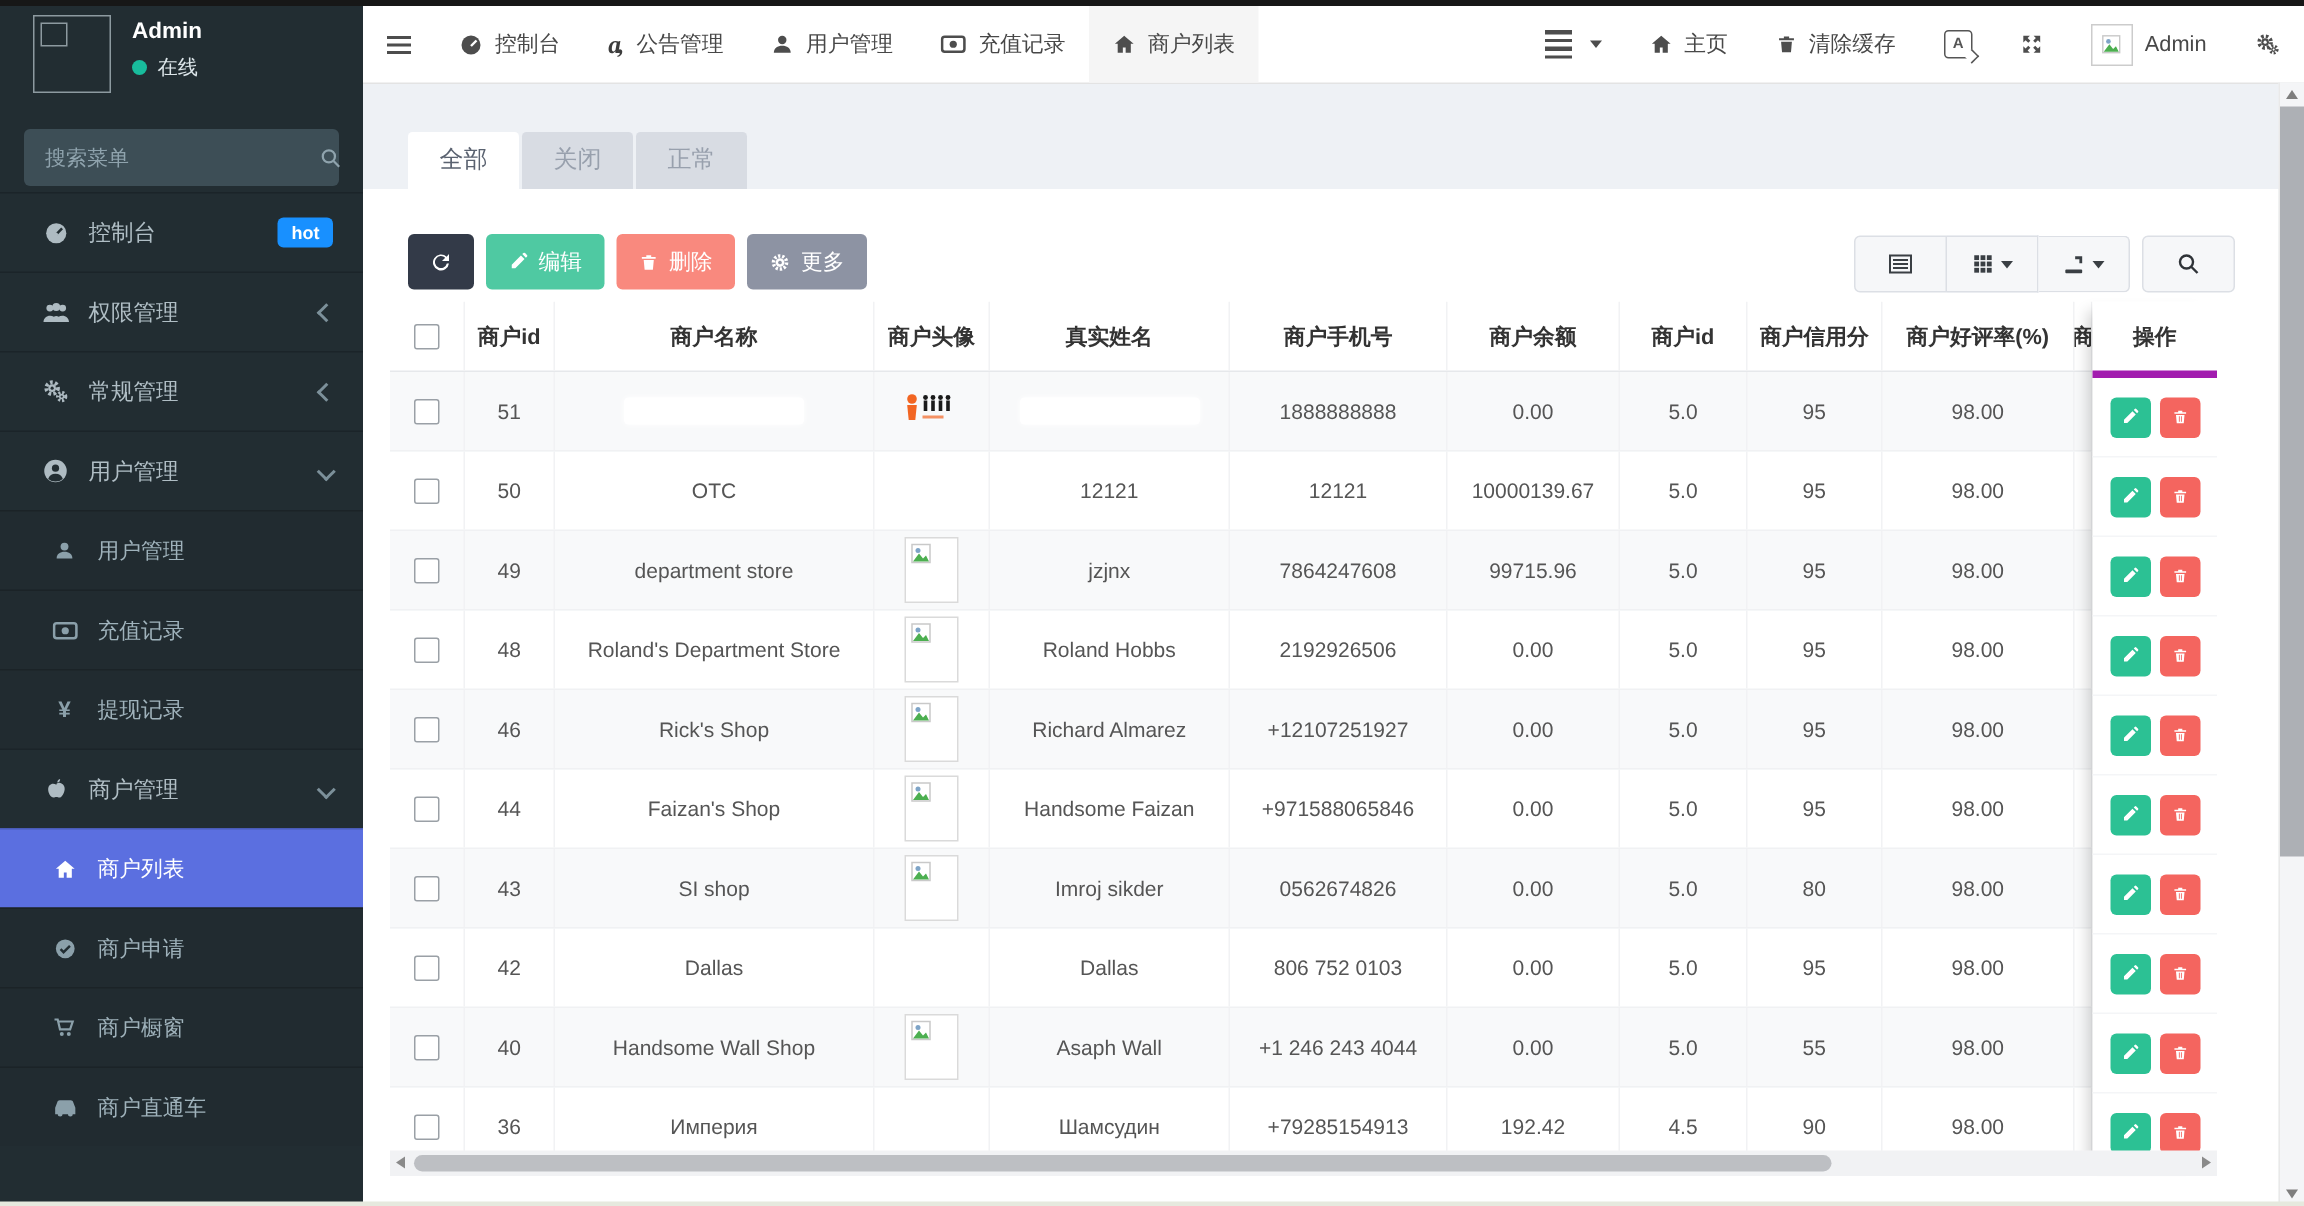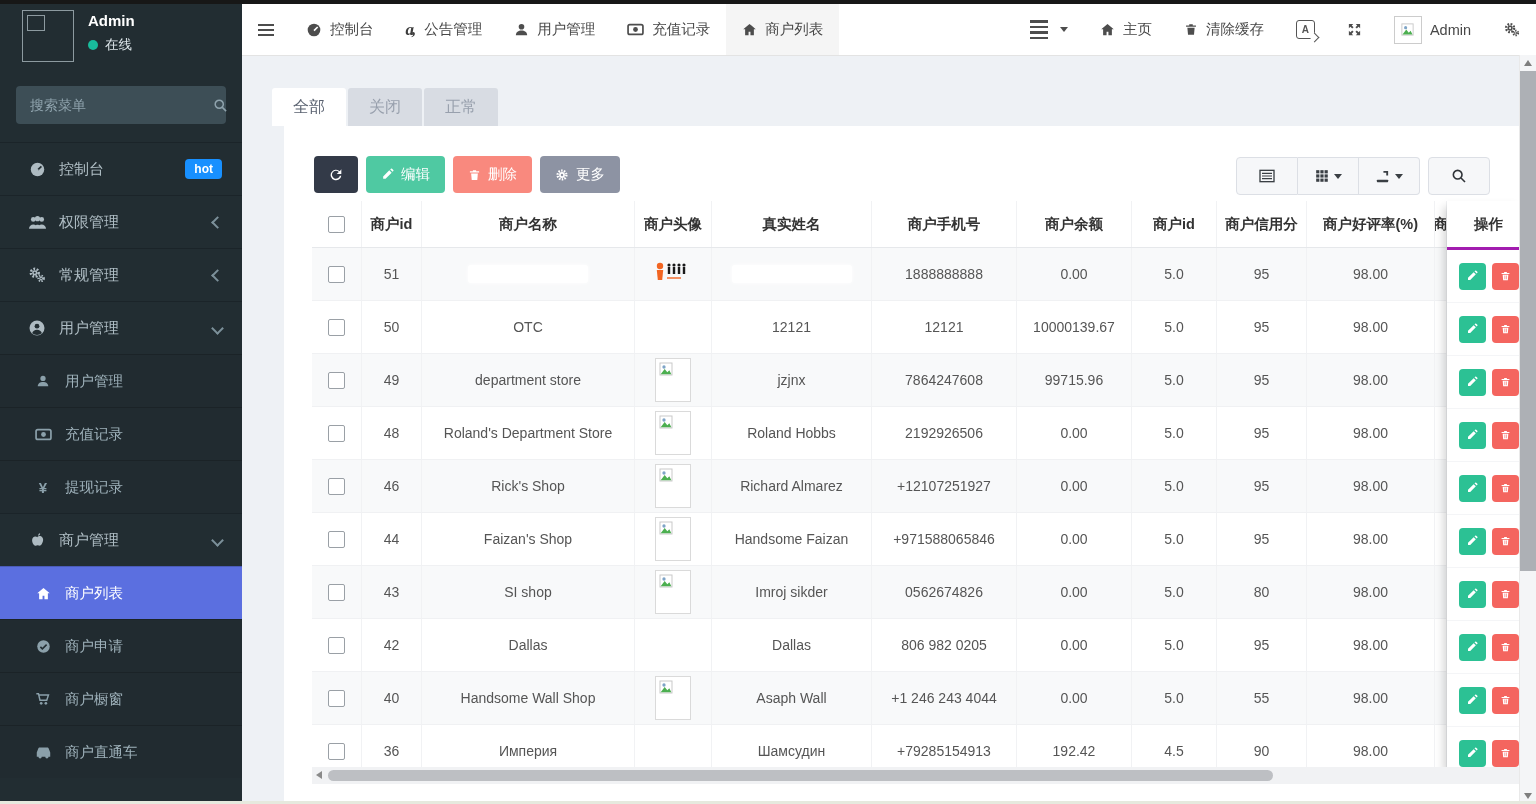--- a/index.html
+++ b/index.html
@@ -11,21 +11,21 @@
   .sidebar{position:fixed;left:0;top:0;width:242px;height:804px;background:#222d32;overflow:hidden;z-index:20;}
   .brand{height:58px;display:flex;align-items:center;justify-content:center;color:#fff;
     font-size:21px;font-weight:700;letter-spacing:.3px;}
   .user-panel{display:flex;align-items:flex-start;padding:10px 18px 16px 22px;}
   .user-avatar{width:50px;height:50px;border:1px solid #8d9aa0;position:relative;background:transparent;flex:0 0 auto;}
   .user-avatar .inner-sq{position:absolute;left:4px;top:4px;width:16px;height:14px;border:1px solid #8d9aa0;}
   .user-meta{margin-left:14px;padding-top:2px;}
   .user-name{color:#fff;font-size:15px;font-weight:700;}
   .user-status{margin-top:7px;display:flex;align-items:center;color:#dde6ea;font-size:13.5px;}
   .dot{width:10px;height:10px;border-radius:50%;background:#18bc9c;margin-right:7px;}
-  .menu-search{margin:8px 16px 18px 16px;height:38px;background:#3d4e56;border-radius:4px;
+  .menu-search{margin:8px 16px 4px 16px;height:38px;background:#3d4e56;border-radius:4px;
     display:flex;align-items:center;padding:0 12px;}
   .menu-search input{flex:1;background:transparent;border:none;outline:none;color:#cfd9de;font-size:14px;
     font-family:inherit;}
   .menu-search input::placeholder{color:#8fa3ad;}
   .snav{list-style:none;margin:0;padding:0;}
   .snav-item{height:52px;display:flex;align-items:center;padding:0 20px 0 26px;color:#b0bec5;
     font-size:15px;cursor:pointer;border-top:1px solid rgba(0,0,0,.18);}
   .snav-item .ic{width:22px;display:flex;justify-content:center;margin-right:11px;color:#aebbc2;}
   .snav-item.child{padding-left:32px;font-size:14.5px;color:#9fb2bb;background:#212b30;}
   .snav-item.child .ic{color:#8ba0aa;}
@@ -57,59 +57,59 @@
   .translate-box{width:17px;height:17px;border:1.6px solid #555;border-radius:3px;color:#555;
     font-size:10px;font-weight:700;display:flex;align-items:center;justify-content:center;align-self:center;position:relative;}
   .translate-box::after{content:"";position:absolute;right:-4px;bottom:-3px;width:6px;height:6px;
     border-right:1.6px solid #555;border-bottom:1.6px solid #555;transform:rotate(-45deg);background:#fff;}
   
   .content{position:fixed;left:242px;top:55px;width:1278px;height:749px;background:#eef1f5;}
   .ftabs{position:absolute;left:30px;top:33px;display:flex;gap:2px;z-index:5;}
   .ftab{height:38px;line-height:38px;padding:0 21px;font-size:16px;background:#d8dce3;color:#98a0ad;
     border-radius:3px 3px 0 0;cursor:pointer;}
   .ftab.active{background:#fff;color:#5a6270;}
-  .card{position:absolute;left:0;top:71px;right:0;bottom:0;background:#fff;margin-left:42px;}
+  .card{position:absolute;left:0;top:71px;right:0;bottom:0;background:#fff;}
   
   .toolbar{position:absolute;left:30px;top:30px;display:flex;gap:8px;}
   .btn{height:37px;border:none;border-radius:4px;display:flex;align-items:center;gap:7px;
     padding:0 15px;font-size:14.5px;color:#fff;cursor:pointer;font-family:inherit;}
   .btn-refresh{background:#333a48;width:44px;justify-content:center;padding:0;}
   .btn-edit{background:#4fc9a2;}
   .btn-delete{background:#f9897e;}
   .btn-more{background:#8d93a3;}
   .toolbar-right{position:absolute;right:30px;top:31px;display:flex;gap:8px;}
   .btn-group{display:flex;}
   .gbtn{height:36px;min-width:42px;background:#f6f7f9;border:1px solid #dcdfe5;display:flex;
     align-items:center;justify-content:center;gap:5px;cursor:pointer;padding:0 9px;}
   .btn-group .gbtn + .gbtn{border-left:none;}
   .btn-group .gbtn:first-child{border-radius:4px 0 0 4px;}
   .btn-group .gbtn:last-child{border-radius:0 4px 4px 0;}
   .gbtn.single{border-radius:4px;}
   .gcaret{width:0;height:0;border-left:4px solid transparent;border-right:4px solid transparent;
     border-top:5px solid #3a3f44;}
   
-  .twrap{position:absolute;left:28px;top:75px;width:1218px;}
+  .twrap{position:absolute;left:18px;top:75px;width:1218px;}
   .grid-part{width:1135px;overflow:hidden;}
   .hrow,.tr{display:grid;grid-template-columns:50px 60px 213px 77px 160px 145px 115px 85px 90px 128px 12px;}
   .hrow{height:46px;border-bottom:1px solid #e6e8eb;}
   .th{display:flex;align-items:center;justify-content:center;font-weight:700;font-size:14.5px;
     color:#333;border-right:1px solid #f1f2f4;overflow:hidden;white-space:nowrap;}
   .tr{height:52px;border-bottom:1px solid #f0f1f3;}
   .tr.odd{background:#f8f9fa;}
   .td{display:flex;align-items:center;justify-content:center;font-size:14px;color:#555;
     border-right:1px solid #f1f2f4;overflow:hidden;white-space:nowrap;}
   .checkbox{width:15px;height:15px;border:1.5px solid #9aa0a6;border-radius:2px;background:#fff;display:block;cursor:pointer;}
   .redact{display:block;width:120px;height:18px;background:#fff;border-radius:3px;box-shadow:0 0 4px #fff;}
   .av-box{width:30px;height:38px;border:1px solid #dadada;background:#fff;display:flex;
     align-items:flex-start;justify-content:flex-start;padding:2px;}
   
   .action-col{position:absolute;left:1135px;top:0;width:83px;background:#fff;
     box-shadow:-9px 0 9px -6px rgba(0,0,0,.18);}
   .action-col .ahead{height:46px;display:flex;align-items:center;justify-content:center;
-    font-weight:700;font-size:14.5px;color:#333;border-bottom:3px solid #a21caf;}
+    font-weight:700;font-size:14.5px;color:#333;border-bottom:5px solid #a21caf;}
   .arow{height:52px;display:flex;align-items:center;justify-content:center;gap:6px;border-bottom:1px solid #f4f5f7;}
   .abtn{width:27px;height:27px;border:none;border-radius:4px;display:flex;align-items:center;
     justify-content:center;cursor:pointer;padding:0;}
   .abtn.edit{background:#2cc194;}
   .abtn.del{background:#f4655f;}
   
   .hscroll{position:absolute;left:0;top:566px;width:1218px;height:17px;background:#f1f2f4;}
   .hthumb{position:absolute;left:16px;top:3px;width:945px;height:11px;background:#bdbfc3;border-radius:6px;cursor:pointer;}
   .harrow{position:absolute;top:4px;width:0;height:0;border-top:4.5px solid transparent;border-bottom:4.5px solid transparent;}
   .harrow.left{left:4px;border-right:6px solid #8a8a8a;}
@@ -675,21 +675,21 @@
             <div class="tr">
     <div class="td">
                 <span class="checkbox"></span>
               </div>
     <div class="td c-id">42</div>
     <div class="td c-name">Dallas</div>
     <div class="td c-avatar">
                 <span class="av-slot"></span>
               </div>
     <div class="td c-real">Dallas</div>
-    <div class="td">806 982 0205</div>
+    <div class="td">806 752 0103</div>
     <div class="td">0.00</div>
     <div class="td">5.0</div>
     <div class="td">95</div>
     <div class="td">98.00</div>
     <div class="td"></div>
   </div>
             <div class="tr odd">
     <div class="td">
                 <span class="checkbox"></span>
               </div>

